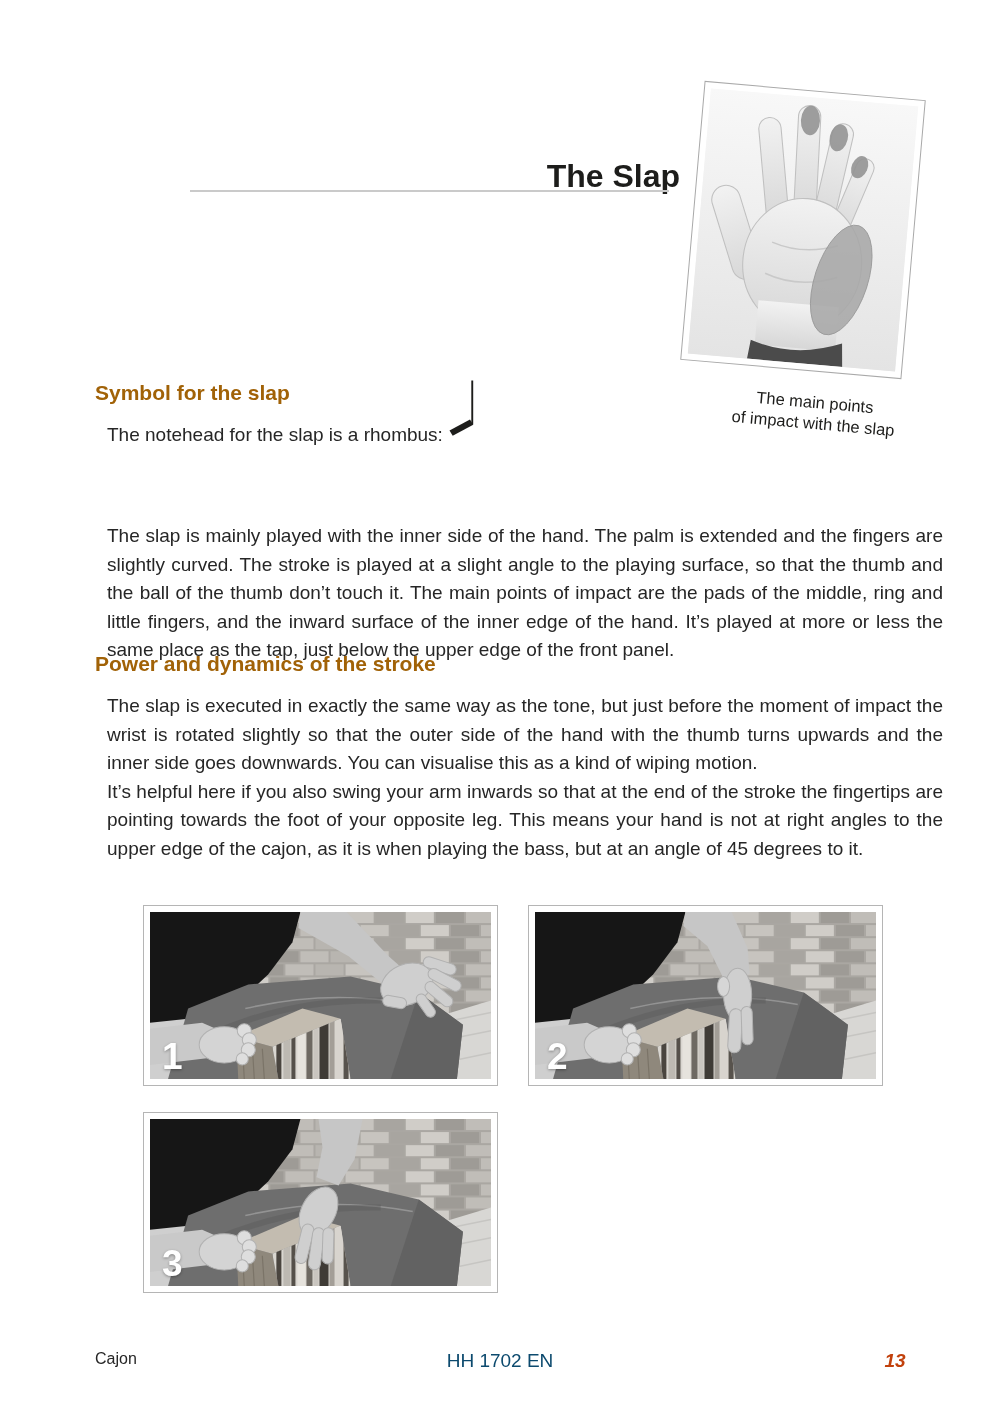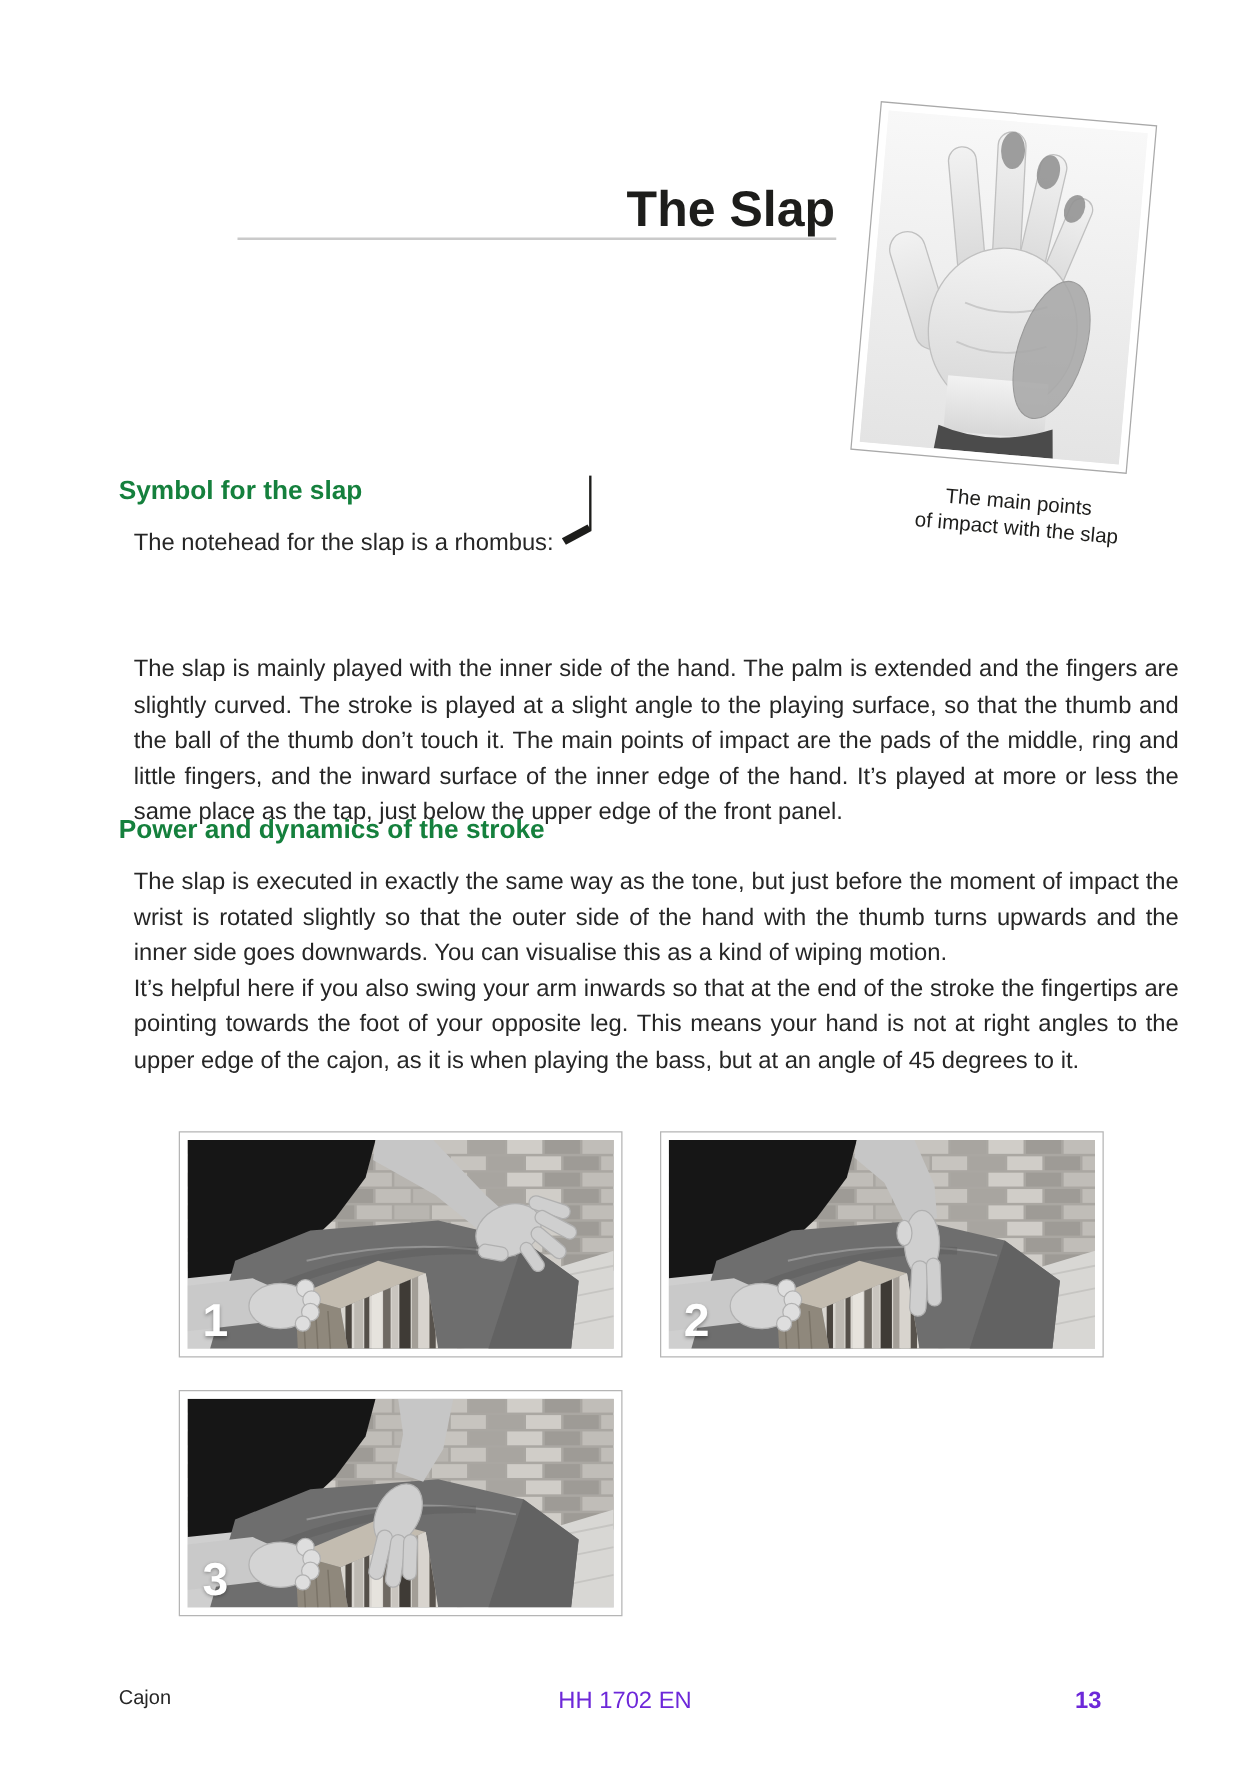--- a/index.html
+++ b/index.html
@@ -1,40 +1,40 @@
 <!DOCTYPE html>
 <html><head>
 <meta charset="utf-8">
 <style>
   html,body{margin:0;padding:0;background:#ffffff;}
   .page{
     position:relative;width:1000px;height:1414px;background:#ffffff;
     font-family:"Liberation Sans",sans-serif;color:#262626;overflow:hidden;
   }
   .title{
-    position:absolute;top:146px;left:95px;width:573px;margin:0;
-    text-align:right;font-size:40px;font-weight:bold;color:#1d1d1b;
+    position:absolute;top:146px;left:95px;width:573px;margin:12px;
+    text-align:right;font-size:32px;font-weight:bold;color:#1d1d1b;
   }
   .title-rule{position:absolute;top:190px;left:190px;width:479px;height:2px;background:#cacaca;}
   .intro{
     position:absolute;top:203px;left:95px;width:573px;margin:0;
     font-size:19px;line-height:28.6px;text-align:justify;
   }
   .hand-card{
     position:absolute;left:692px;top:90px;width:208px;height:266px;
     background:#ffffff;border:1px solid #a9a9a9;padding:6px;
     transform:rotate(5deg);
   }
   .hand-photo{width:100%;height:100%;background:linear-gradient(180deg,#f8f8f8,#e5e5e5);}
   .hand-photo svg{display:block;width:100%;height:100%;}
   .hand-caption{
     position:absolute;left:698px;top:392px;width:232px;text-align:center;
     font-size:16.5px;line-height:21px;color:#1d1d1b;transform:rotate(5deg);
   }
-  .section-heading{position:absolute;margin:0;font-size:21px;font-weight:bold;color:#15803d;}
+  .section-heading{position:absolute;margin:0;font-size:21px;font-weight:bold;color:#a16207;}
   .section-text{position:absolute;margin:12px;font-size:19px;line-height:28.6px;text-align:justify;color:#262626;}
   .h-symbol{top:381px;left:95px;}
   .t-symbol{top:409px;left:95px;width:400px;text-align:left;}
   .note-glyph{position:absolute;left:449px;top:380px;}
   .h-striking{top:462px;left:95px;}
   .t-striking{top:510px;left:95px;width:836px;}
   .h-power{top:652px;left:95px;}
   .t-power{top:680px;left:95px;width:836px;}
   .t-power p{margin:0;}
   .photo{
@@ -44,22 +44,22 @@
   .photo-img{position:relative;width:100%;height:100%;overflow:hidden;background:#cfcfcf;}
   .photo-img svg{display:block;width:100%;height:100%;}
   .photo-num{
     position:absolute;left:12px;bottom:4px;color:#ffffff;font-size:37px;
     font-weight:bold;line-height:1;text-shadow:0 1px 3px rgba(0,0,0,.35);
   }
   #photo1{left:143px;top:905px;}
   #photo2{left:528px;top:905px;}
   #photo3{left:143px;top:1112px;}
   .footer-left{position:absolute;left:95px;top:1350px;font-size:16px;color:#262626;}
-  .footer-center{position:absolute;left:0;top:1350px;width:1000px;text-align:center;font-size:19px;color:#6d28d9;}
-  .footer-page{position:absolute;top:1350px;left:860px;width:70px;text-align:left;font-size:19px;font-weight:bold;color:#6d28d9;}
+  .footer-center{position:absolute;left:0;top:1350px;width:1000px;text-align:center;font-size:19px;color:#0c4a6e;}
+  .footer-page{position:absolute;top:1350px;left:860px;width:70px;text-align:center;font-size:19px;font-weight:bold;color:#c2410c;font-style:italic;}
 </style>
 </head>
 <body>
 
 <div class="page">
 
   <h1 class="title">The Slap</h1>
   <div class="title-rule"></div>
 
 

